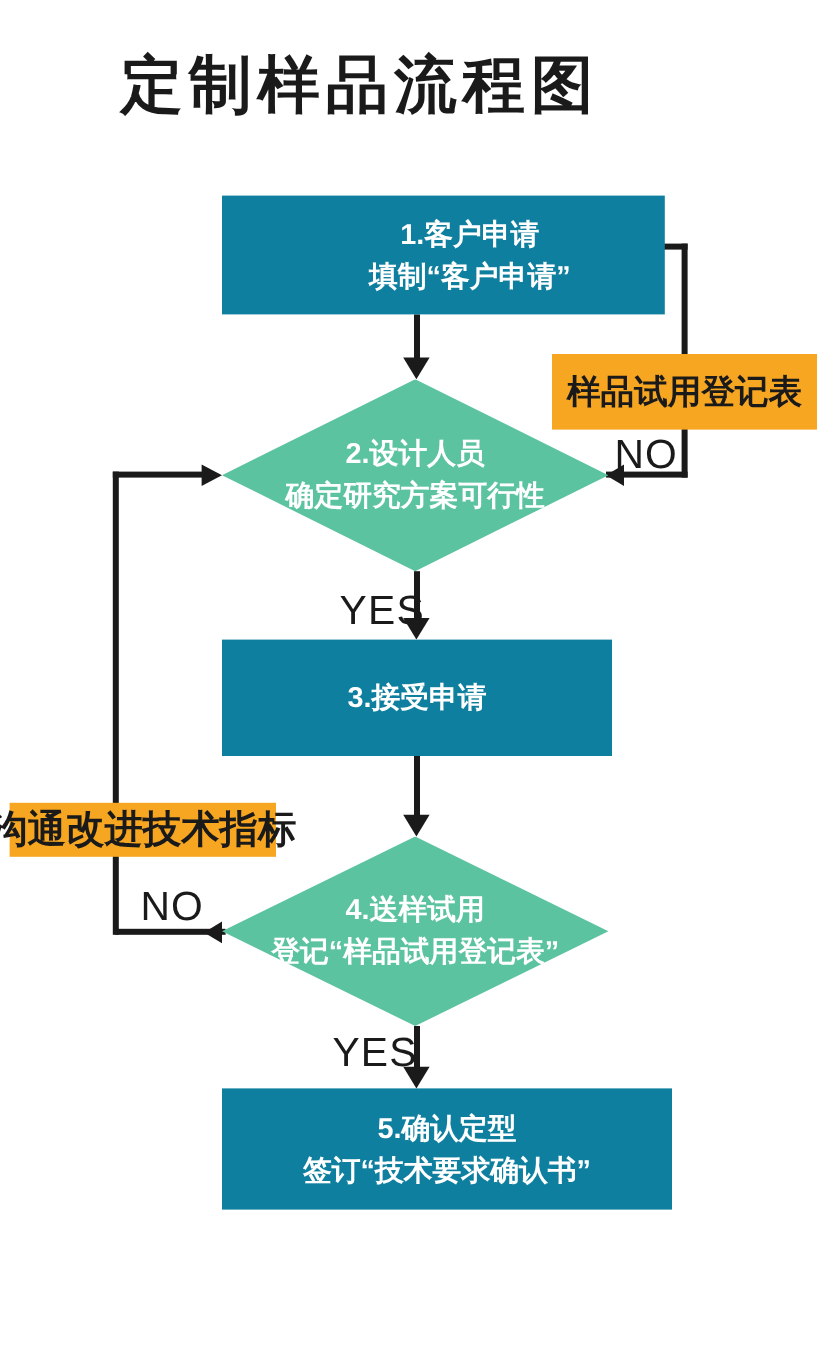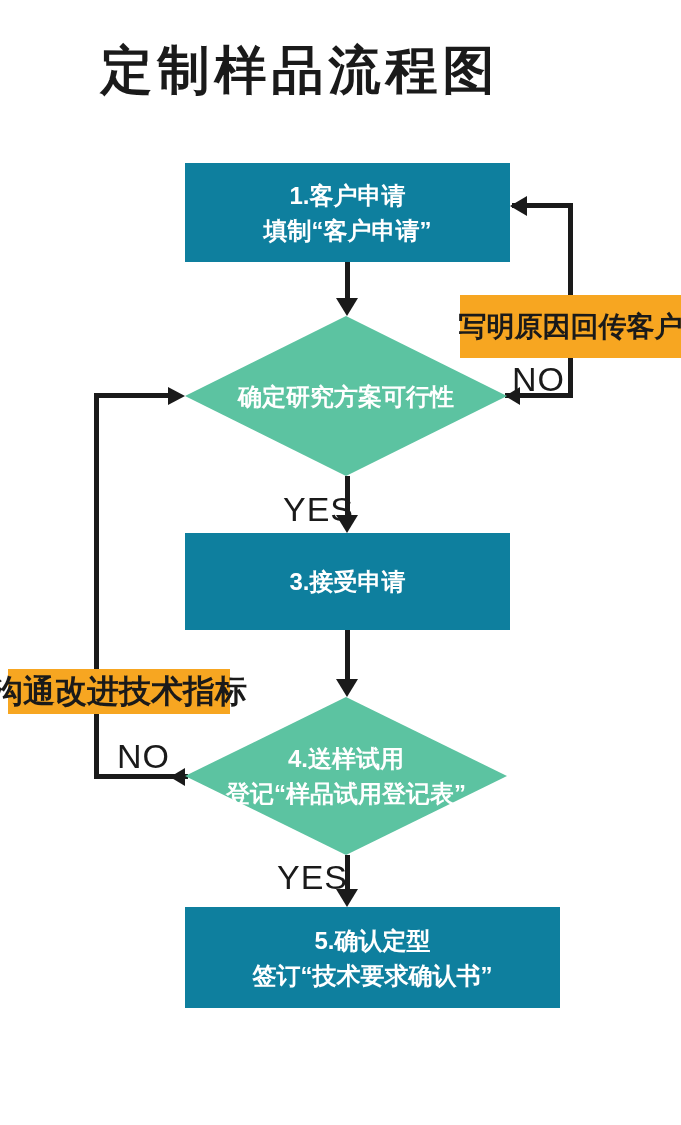--- a/index.html
+++ b/index.html
@@ -75,43 +75,44 @@
     white-space: nowrap;
   }
 </style>
 </head>
 <body>
 
 <div class="canvas">
 
   <div class="title">定制样品流程图</div>
 
-  <div class="node process" style="left:185px; top:163px; width:325px; height:99px;">
+  <div class="node process" style="left:185px; top:163px; width:325px; height:99px;padding-left:44px;">
     <div class="node-line">1.客户申请</div>
     <div class="node-line">填制“客户申请”</div>
   </div>
 
   <div class="line" style="left:345px; top:262px; width:5px; height:38px;"></div>
   <div class="arr down" style="left:336px; top:298px;"></div>
 
   <div class="decision-wrap" style="left:185px; top:316px; width:322px; height:160px;">
     <div class="diamond-bg"></div>
     <div class="diamond-text">
+      <div class="node-line">2.设计人员</div>
       <div class="node-line">确定研究方案可行性</div>
     </div>
   </div>
 
   <div class="line" style="left:505px; top:393px; width:68px; height:5px;"></div>
   <div class="arr left-sm" style="left:505px; top:387px;"></div>
   <div class="line" style="left:568px; top:203px; width:5px; height:195px;"></div>
   <div class="line" style="left:512px; top:203px; width:61px; height:5px;"></div>
   <div class="arr left-lg" style="left:510px; top:196px;"></div>
   <div class="edge-label" style="left:512px; top:360px;">NO</div>
 
-  <div class="flag right" style="left:460px; top:295px; width:221px; height:63px;">写明原因回传客户</div>
+  <div class="flag right" style="left:460px; top:295px; width:221px; height:63px;">样品试用登记表</div>
 
   <div class="line" style="left:345px; top:476px; width:5px; height:39px;"></div>
   <div class="arr down" style="left:336px; top:515px;"></div>
   <div class="edge-label" style="left:283px; top:490px;">YES</div>
 
   <div class="node process" style="left:185px; top:533px; width:325px; height:97px;gap:11px;">
     <div class="node-line">3.接受申请</div>
   </div>
 
   <div class="line" style="left:345px; top:630px; width:5px; height:50px;"></div>

